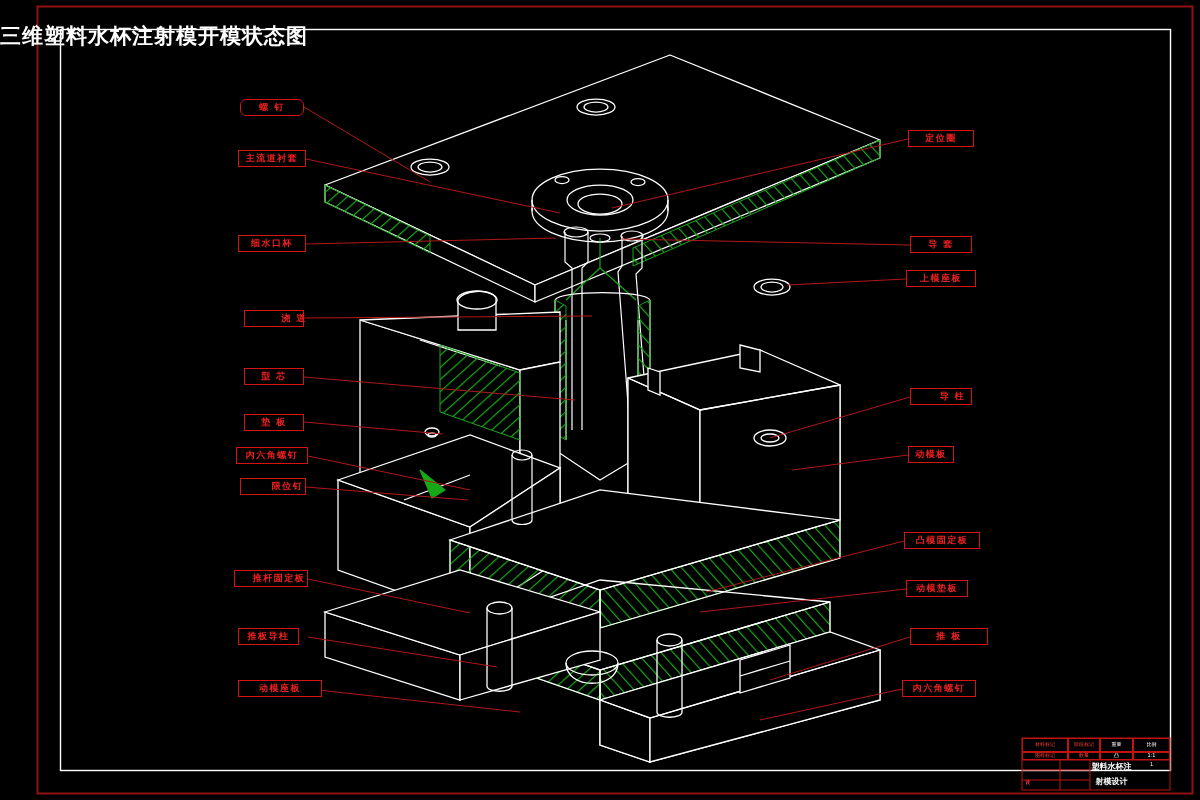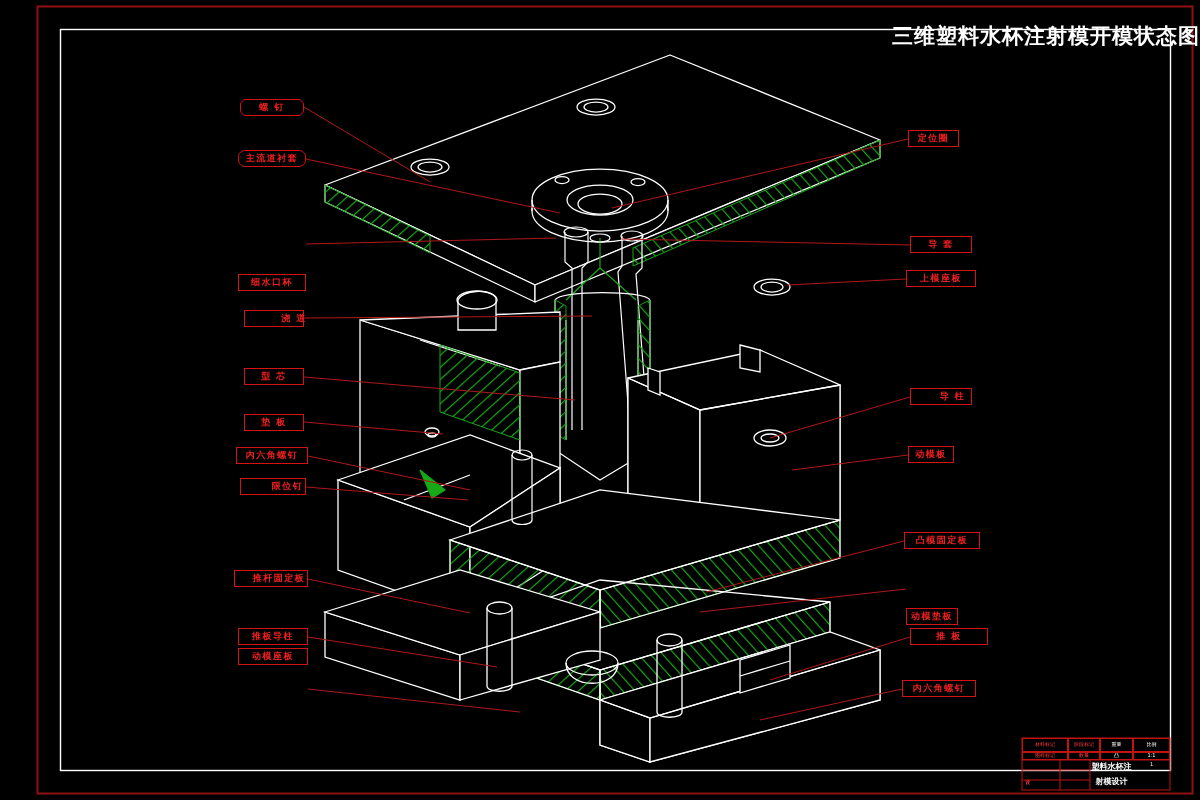--- a/index.html
+++ b/index.html
@@ -2,21 +2,21 @@
 <html><head>
 <meta charset="utf-8">
 <style>
   html,body{margin:0;padding:0;background:#000;}
   body{width:1200px;height:800px;overflow:hidden;
        font-family:"DejaVu Sans","Liberation Sans",sans-serif;}
   #stage{position:relative;width:1200px;height:800px;background:#000;}
   svg.layer{position:absolute;left:0;top:0;width:1200px;height:800px;}
 
   .title-text{
-    position:absolute;left:0;top:22px;width:1200px;text-align:right;
+    position:absolute;left:0;top:22px;width:1200px;text-align:left;
     color:#ffffff;font-size:21px;font-weight:bold;letter-spacing:1px;
     font-family:"DejaVu Sans","Liberation Sans",sans-serif;
   }
 
   .lbl{
     position:absolute;border:1px solid #d41414;color:#ef2020;
     font-size:9px;font-weight:bold;letter-spacing:1.5px;
     display:flex;align-items:center;justify-content:center;
     height:17px;box-sizing:border-box;background:#000;
     font-family:"DejaVu Sans","Liberation Sans",sans-serif;
@@ -194,39 +194,39 @@
       <path d="M906 589 L700 612"></path>
       <path d="M910 637 L770 680"></path>
       <path d="M902 689 L760 720"></path>
     </g>
   </svg>
 
   <div class="title-text">三维塑料水杯注射模开模状态图</div>
 
   <div id="labels-left">
       <div class="lbl" style="left: 240px; top: 99px; width: 64px; border-radius: 6px;">螺  钉</div>
-      <div class="lbl" style="left: 238px; top: 150px; width: 68px; border-radius: 7px;">主流道衬套</div>
-      <div class="lbl" style="left: 238px; top: 235px; width: 68px; margin-top: 39px;">细水口杯</div>
+      <div class="lbl" style="left: 238px; top: 150px; width: 68px;">主流道衬套</div>
+      <div class="lbl" style="left: 238px; top: 235px; width: 68px;">细水口杯</div>
       <div class="lbl" style="left: 244px; top: 310px; width: 60px; padding-left: 40px;">浇  道</div>
       <div class="lbl" style="left: 244px; top: 368px; width: 60px;">型  芯</div>
       <div class="lbl" style="left: 244px; top: 414px; width: 60px;">垫  板</div>
       <div class="lbl" style="left: 236px; top: 447px; width: 72px;">内六角螺钉</div>
       <div class="lbl" style="left: 240px; top: 478px; width: 66px; padding-left: 29px;">限位钉</div>
       <div class="lbl" style="left: 234px; top: 570px; width: 74px; padding-left: 16px;">推杆固定板</div>
-      <div class="lbl" style="left: 238px; top: 628px; width: 70px;">推板导柱</div>
-      <div class="lbl" style="left: 238px; top: 648px; width: 70px;">动模座板</div>
+      <div class="lbl" style="left: 238px; top: 628px; width: 61px;">推板导柱</div>
+      <div class="lbl" style="left: 238px; top: 680px; width: 84px;">动模座板</div>
     </div>
   <div id="labels-right">
-      <div class="lbl" style="left: 908px; top: 130px; width: 51px;">定位圈</div>
+      <div class="lbl" style="left: 908px; top: 130px; width: 66px;">定位圈</div>
       <div class="lbl" style="left: 910px; top: 236px; width: 62px;">导  套</div>
       <div class="lbl" style="left: 906px; top: 270px; width: 70px;">上模座板</div>
       <div class="lbl" style="left: 910px; top: 388px; width: 62px; padding-left: 23px;">导  柱</div>
       <div class="lbl" style="left: 908px; top: 446px; width: 46px;">动模板</div>
       <div class="lbl" style="left: 904px; top: 532px; width: 76px;">凸模固定板</div>
-      <div class="lbl" style="left: 906px; top: 580px; width: 52px; margin-top: 28px;">动模垫板</div>
+      <div class="lbl" style="left: 906px; top: 580px; width: 62px;">动模垫板</div>
       <div class="lbl" style="left: 910px; top: 628px; width: 78px;">推  板</div>
       <div class="lbl" style="left: 902px; top: 680px; width: 74px;">内六角螺钉</div>
     </div>
 
   <div>
     <svg class="layer">
       <g stroke="#c21212" stroke-width="1" fill="none">
         <rect x="1022" y="738" width="148" height="52"></rect>
         <line x1="1022" y1="752" x2="1170" y2="752"></line>
         <line x1="1022" y1="760" x2="1170" y2="760"></line>

